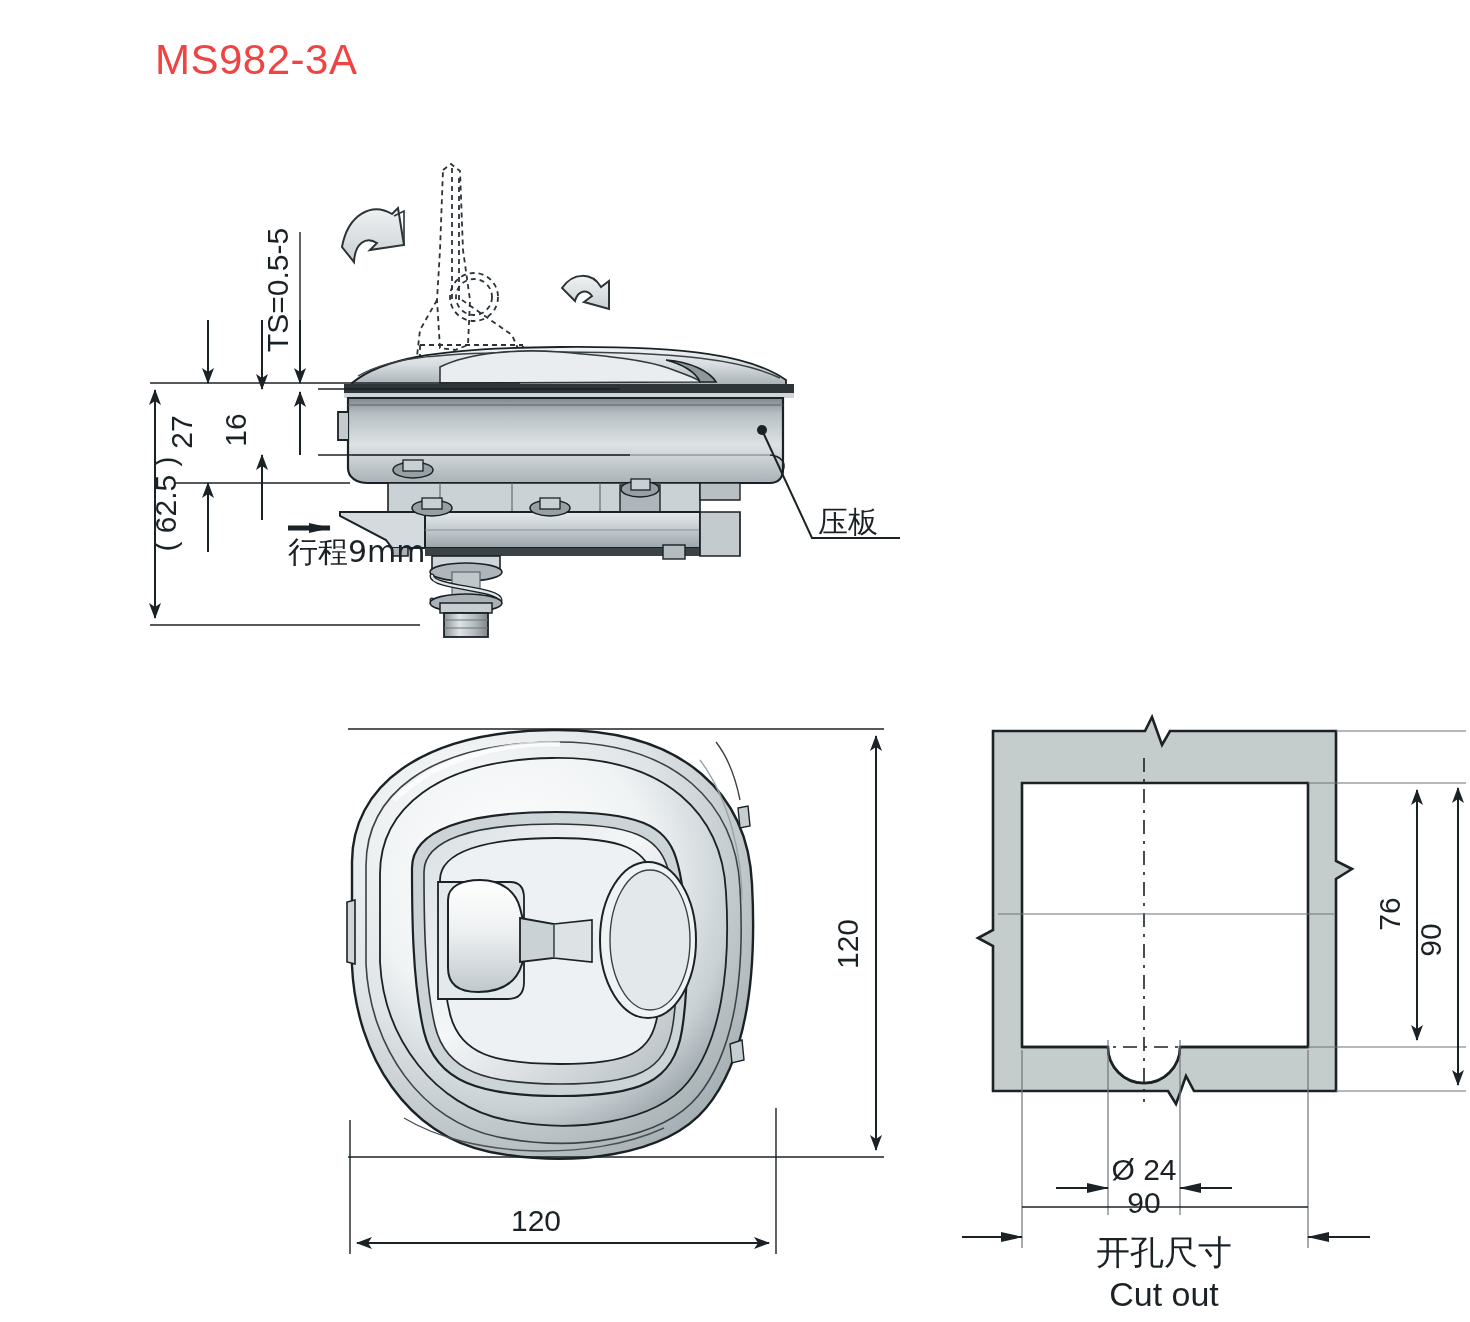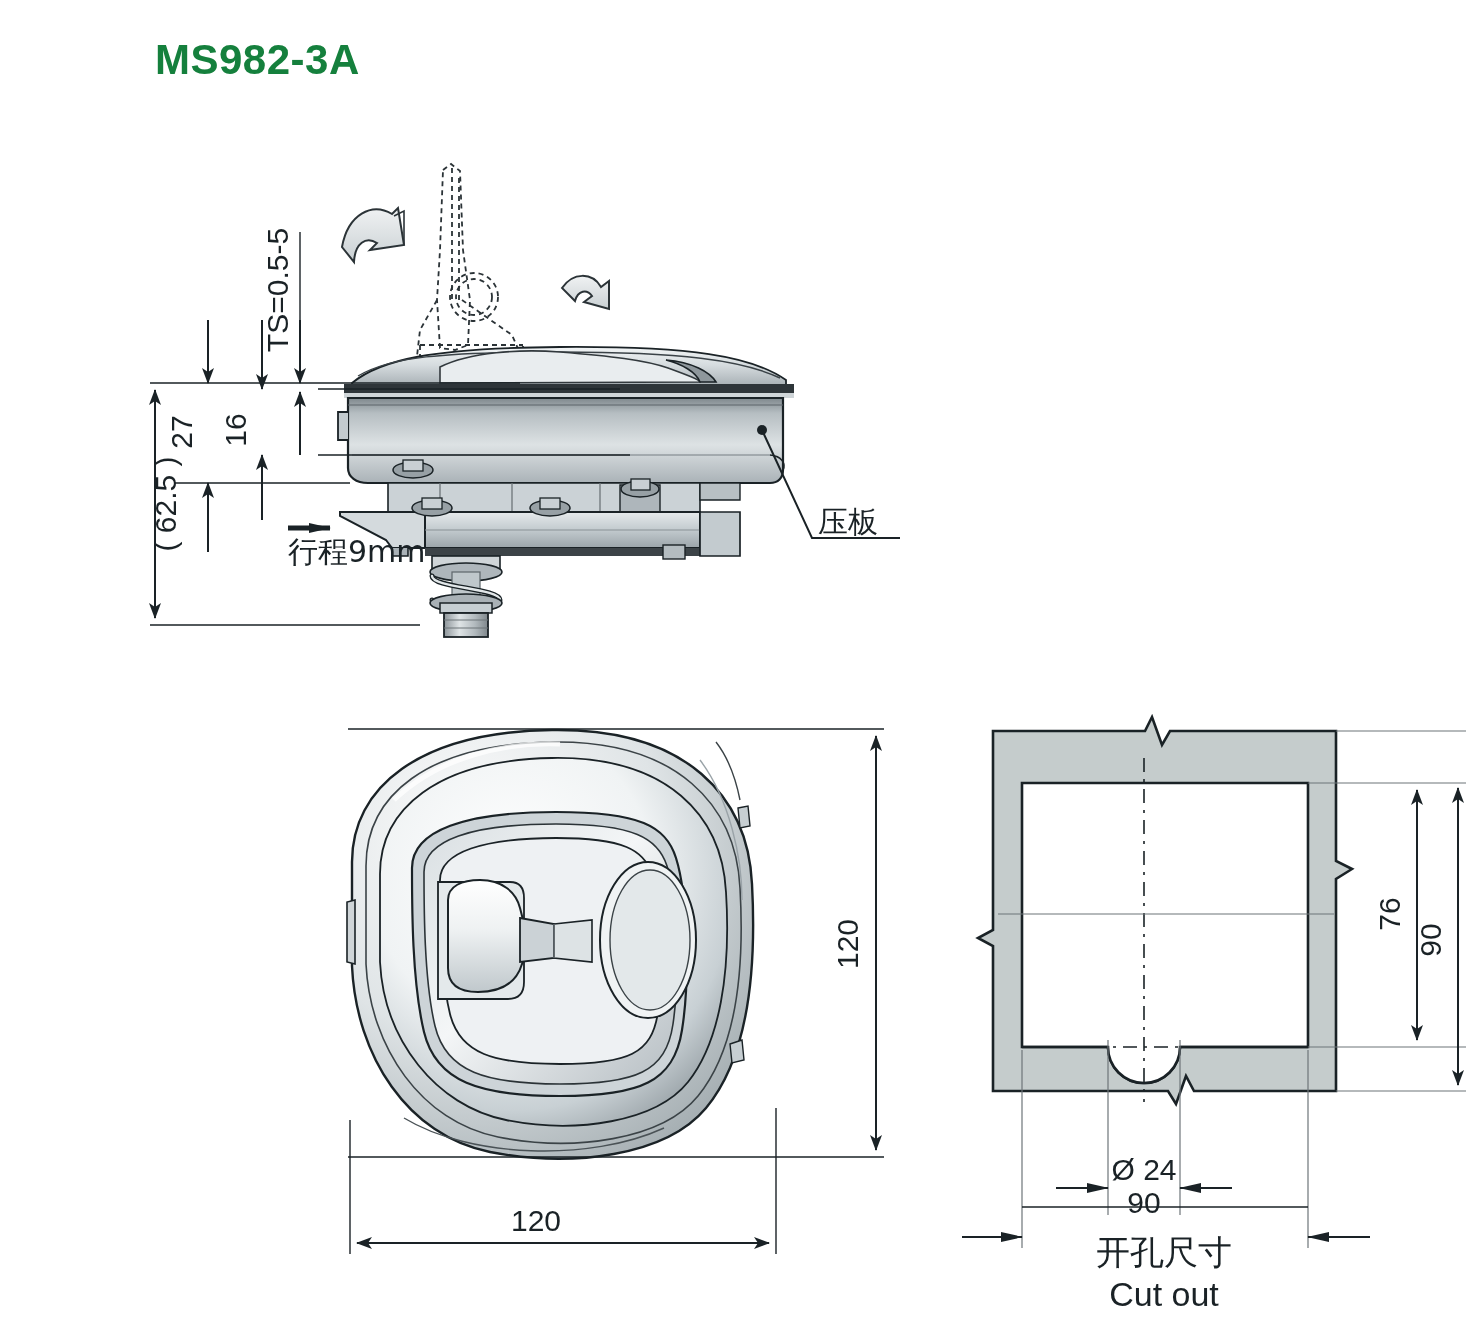--- a/index.html
+++ b/index.html
@@ -6,21 +6,21 @@
   body{
     width:1470px;height:1322px;
     background:#ffffff;
     font-family:"Liberation Sans", sans-serif;
     overflow:hidden;
     position:relative;
   }
   #sheet{position:absolute;inset:0;}
   .title{
     position:absolute;left:155px;top:36px;
-    font-size:42px;font-weight:bold;color:#15803d;
+    font-size:42px;font-weight:normal;color:#ef4444;
     letter-spacing:0.5px;
   }
   svg{position:absolute;left:0;top:0;width:1470px;height:1322px;overflow:visible;}
   text{font-family:"Liberation Sans", sans-serif;fill:#1a2226;}
   .dim{font-size:30px;}
   .cn{font-family:"DejaVu Sans", sans-serif;font-size:30px;}
   .cnbig{font-family:"DejaVu Sans", sans-serif;font-size:34px;}
   .en{font-size:34px;}
   .ln{stroke:#1a2226;fill:none;}
   .thin{stroke-width:1.4;}

